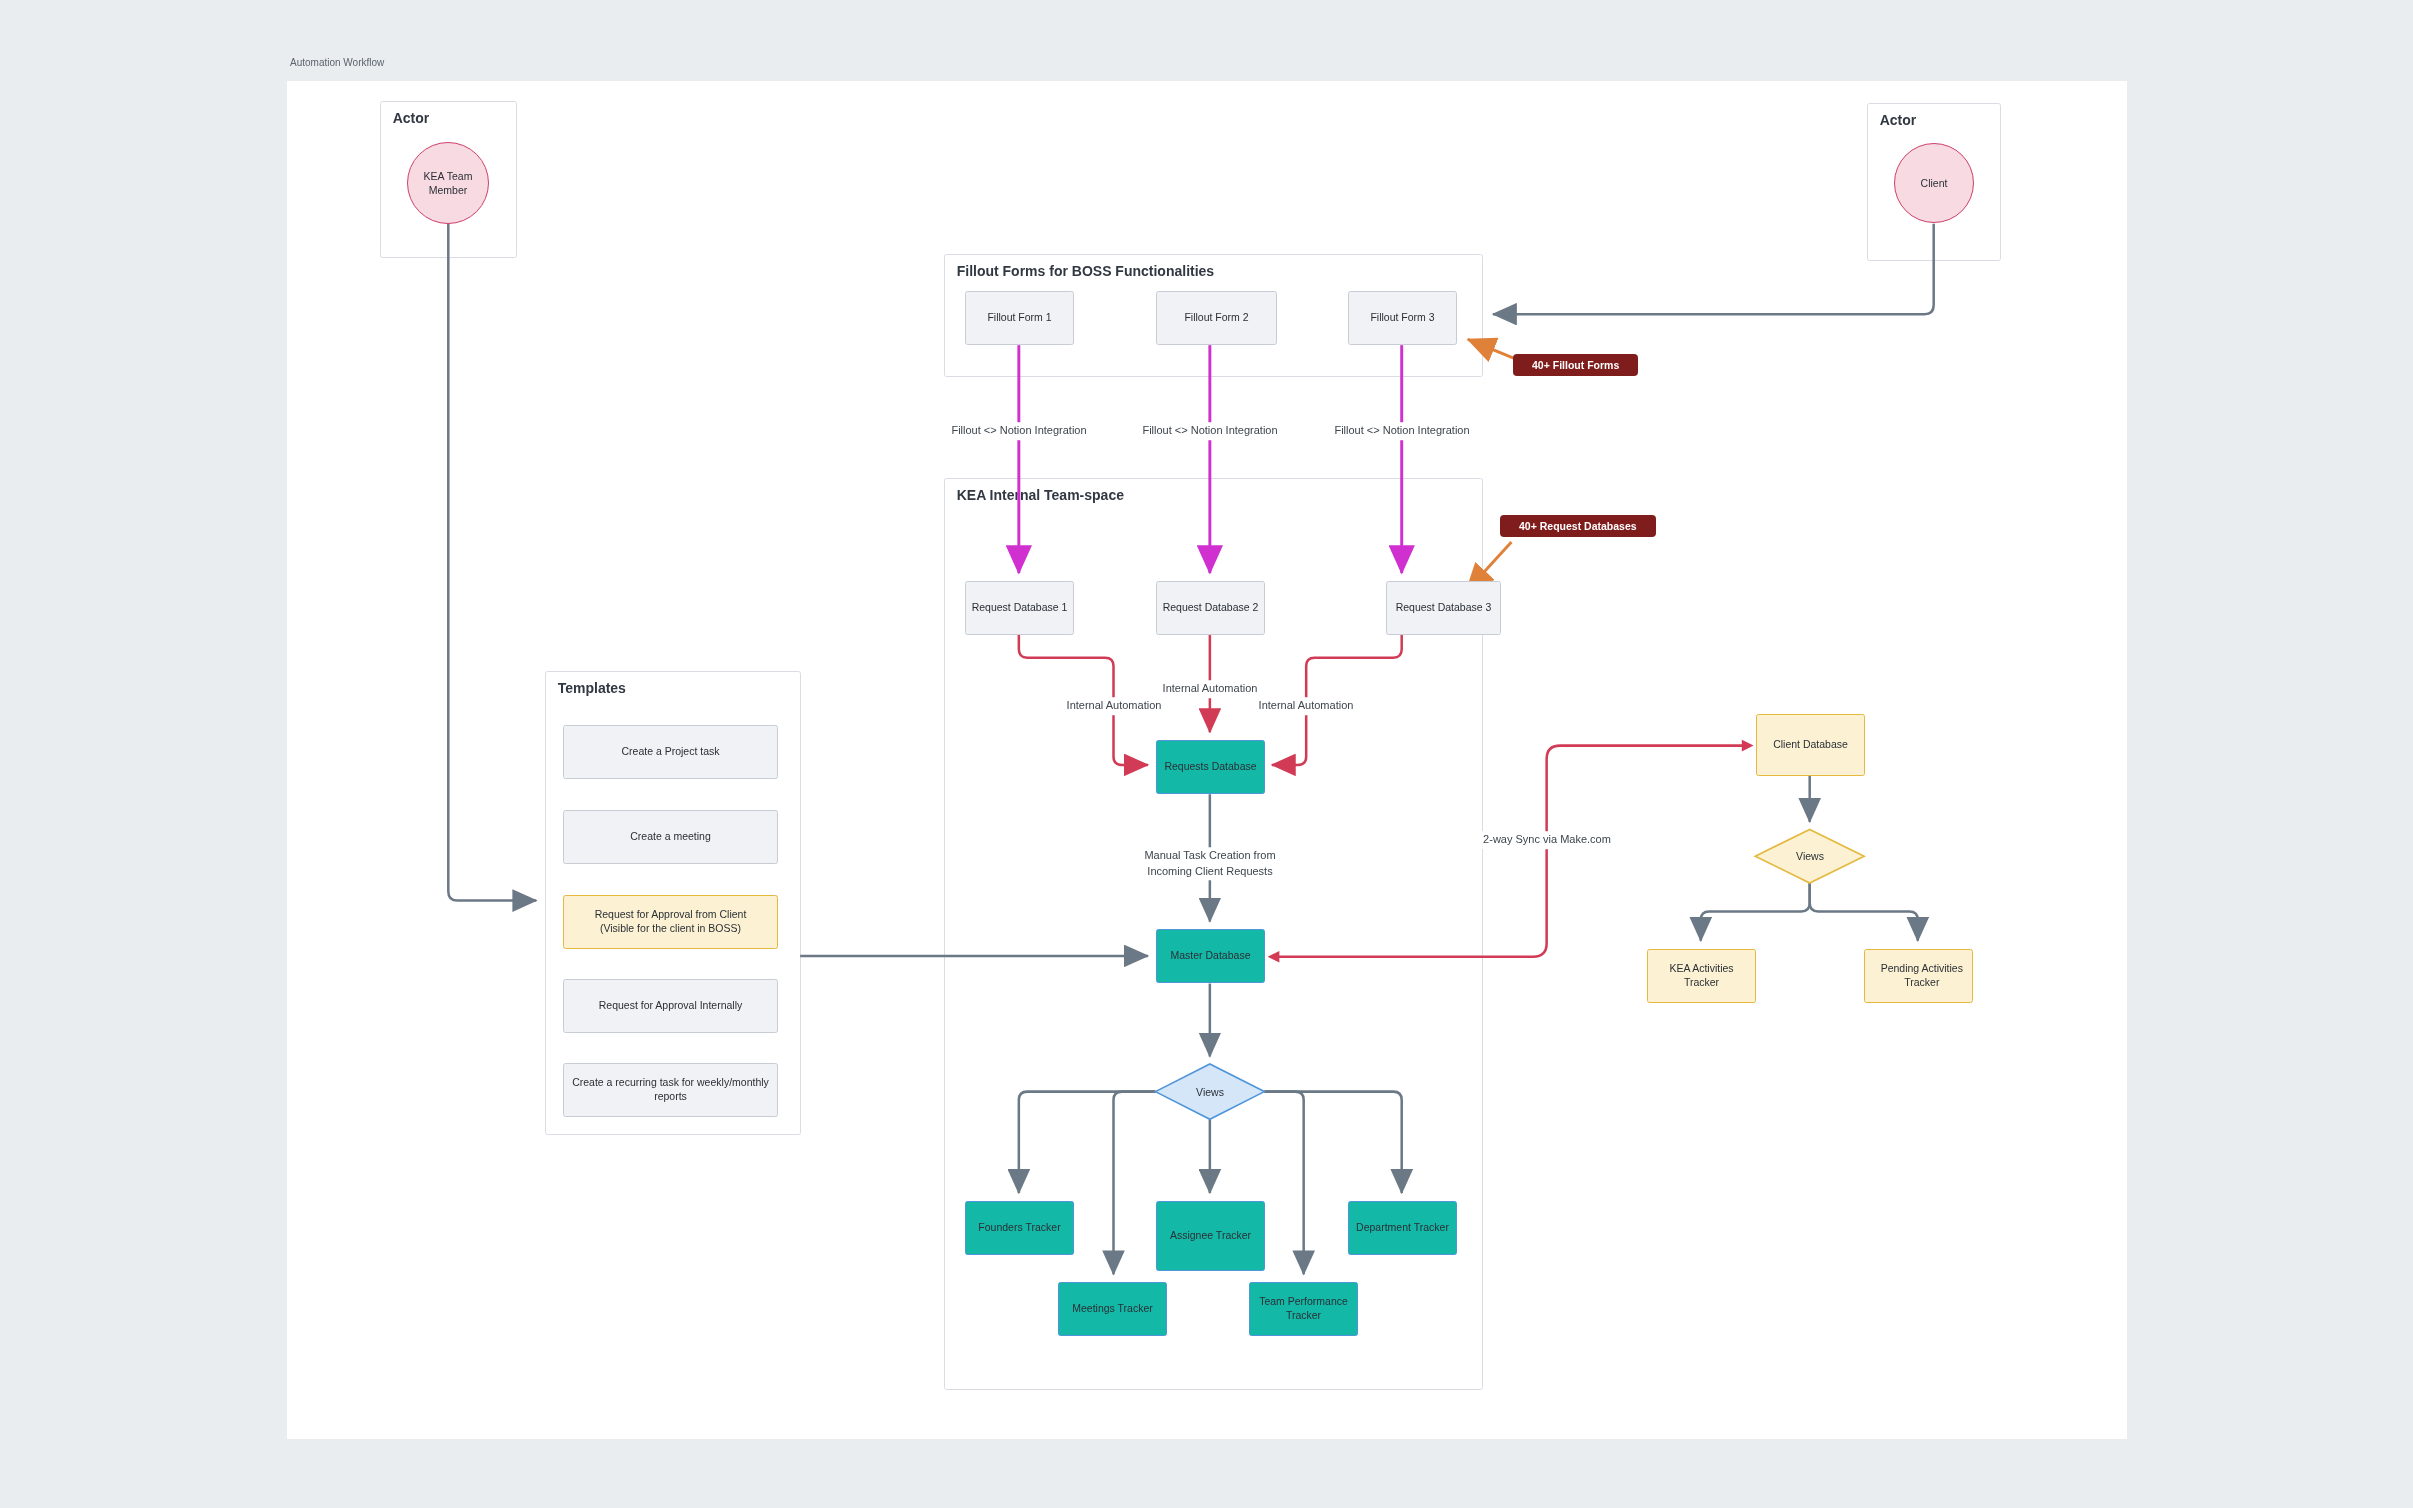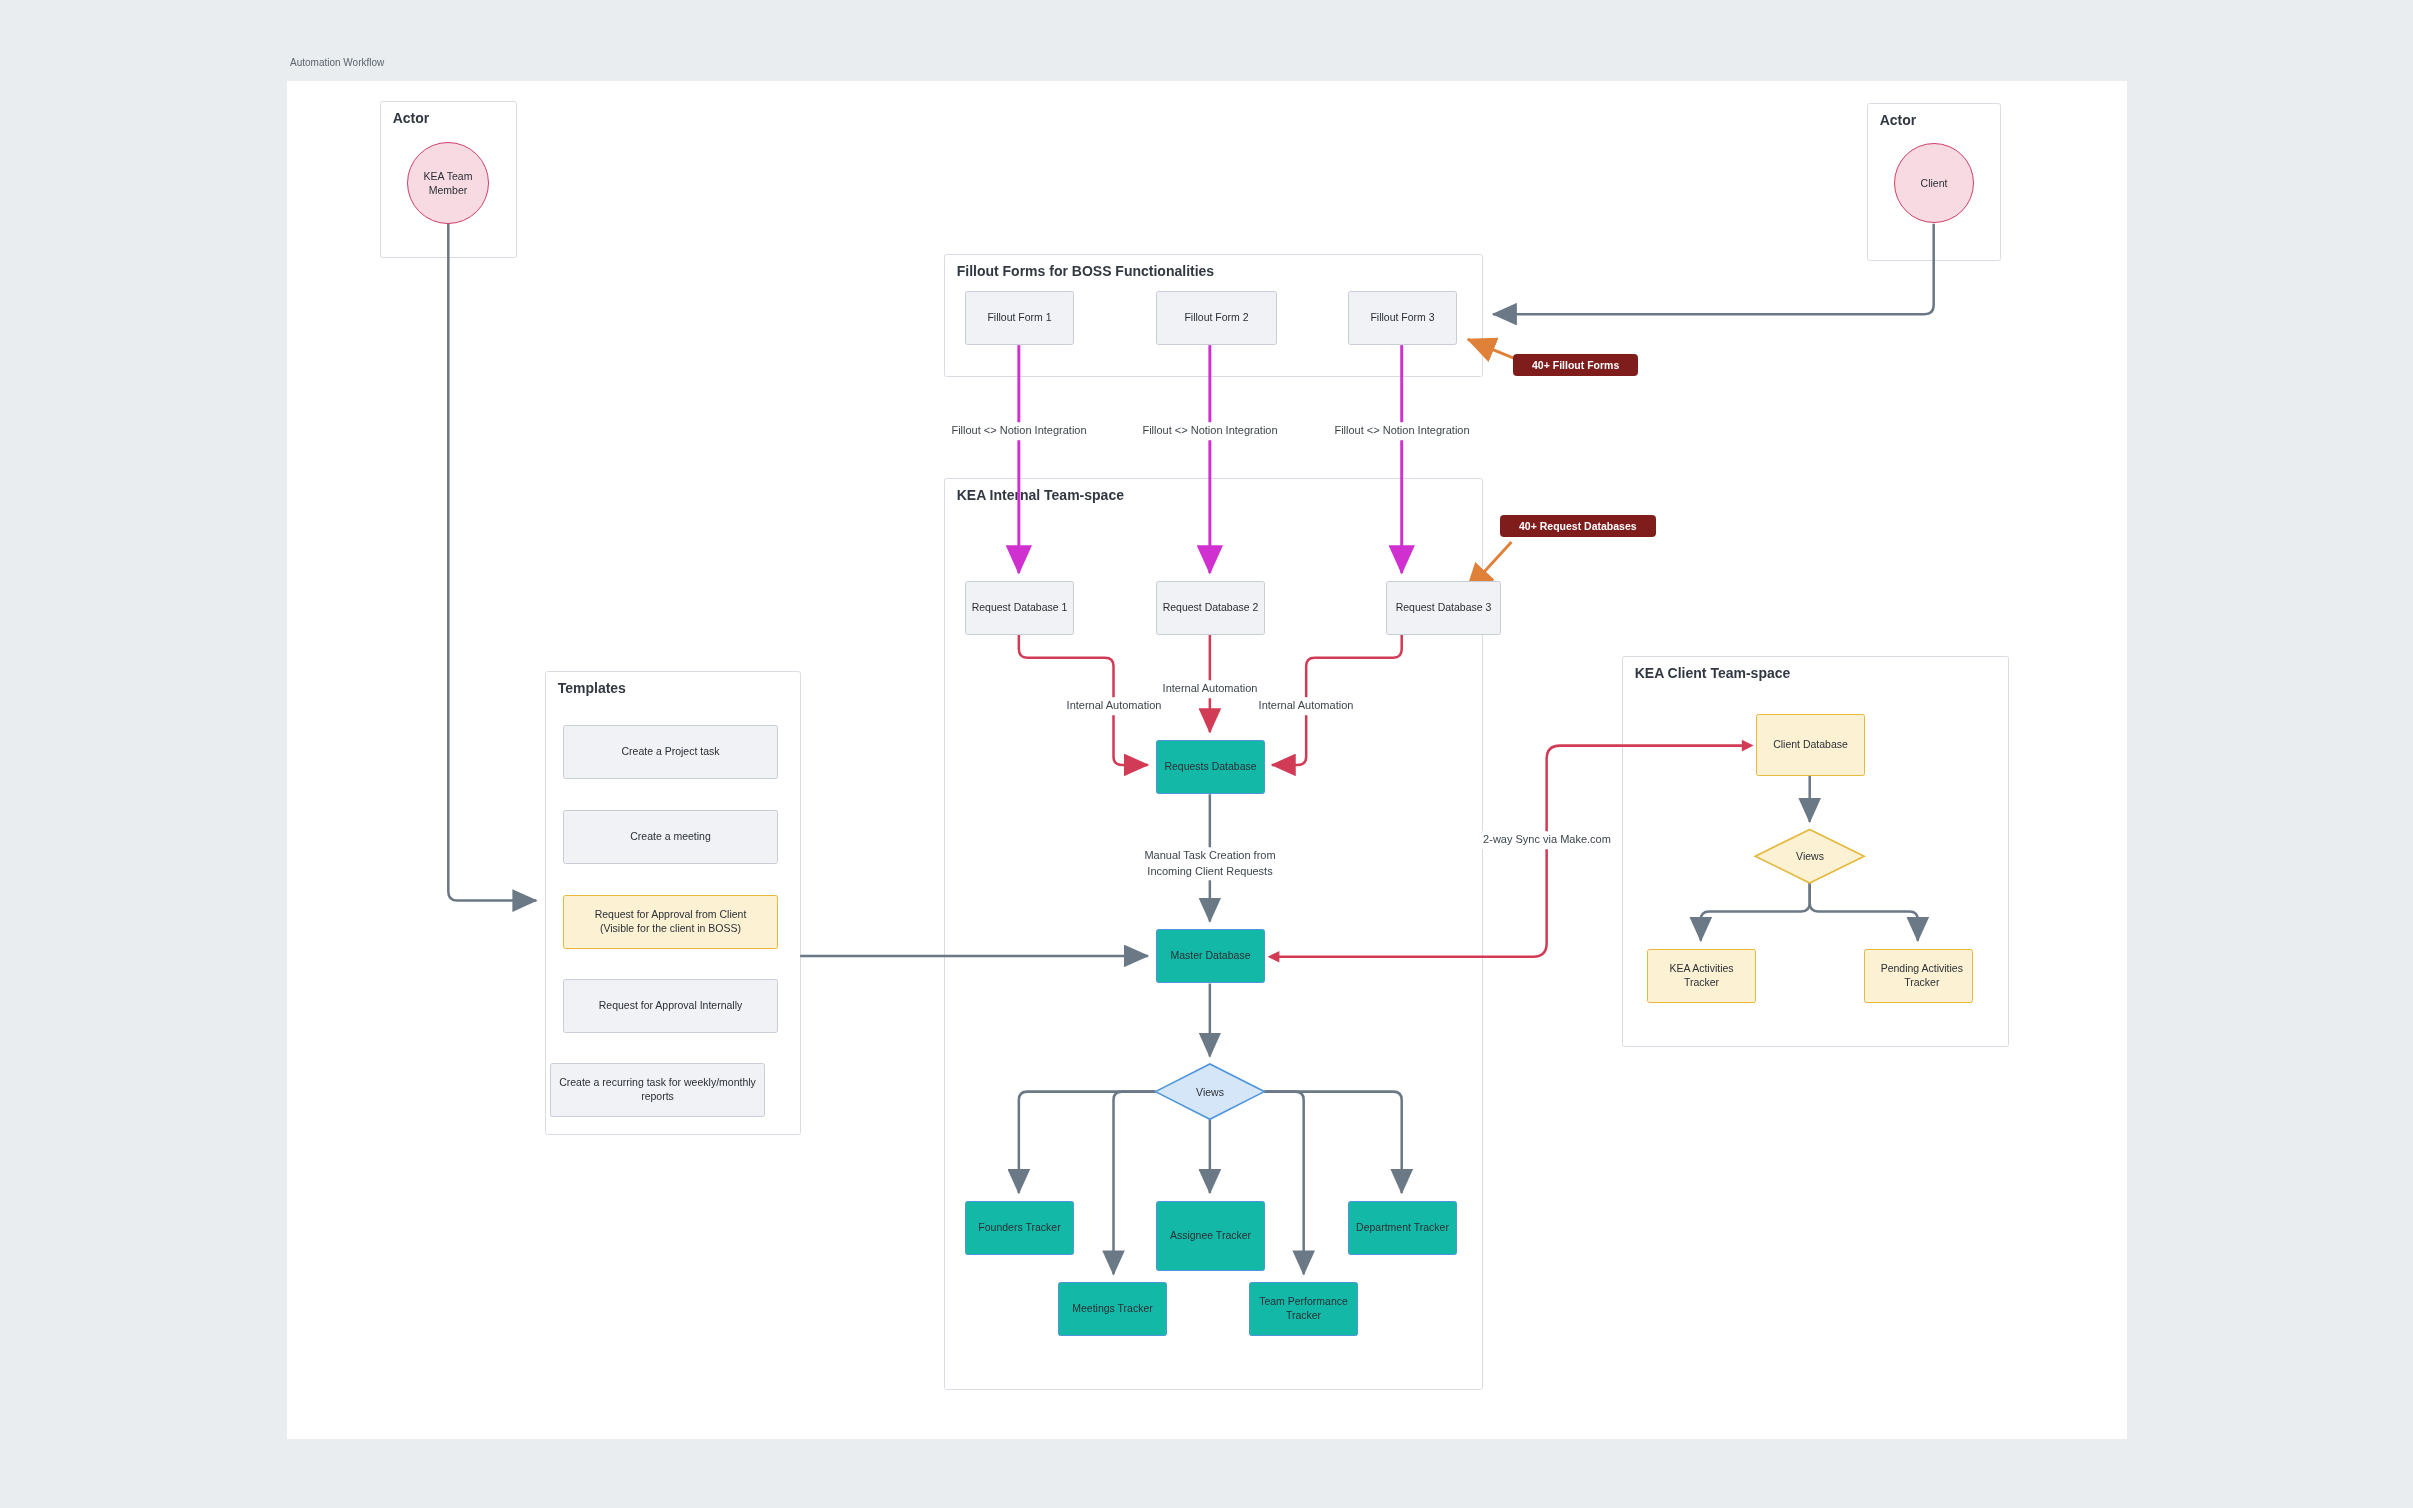--- a/index.html
+++ b/index.html
@@ -34,23 +34,20 @@
     <div class="section-title">Actor</div>
   </div>
   <div class="section" style="left:944px;top:254px;width:539px;height:123px;">
     <div class="section-title">Fillout Forms for BOSS Functionalities</div>
   </div>
   <div class="section" style="left:944px;top:478px;width:539px;height:912px;">
     <div class="section-title">KEA Internal Team-space</div>
   </div>
   <div class="section" style="left:545px;top:671px;width:256px;height:464px;">
     <div class="section-title">Templates</div>
-  </div>
-  <div class="section" style="left:1622px;top:656px;width:387px;height:391px;">
-    <div class="section-title">KEA Client Team-space</div>
   </div>
 
   <svg class="edges" width="2413" height="1508" viewBox="0 0 2880 1800">
     <defs>
       <marker id="m-gray" viewBox="0 0 10 9" refX="9.5" refY="4.5" markerWidth="10" markerHeight="9" orient="auto">
           <path d="M0,0 L10,4.5 L0,9 Z" fill="#6b7885"></path>
         </marker>
       <marker id="m-mag" viewBox="0 0 10 9" refX="9.5" refY="4.5" markerWidth="10" markerHeight="9" orient="auto">
           <path d="M0,0 L10,4.5 L0,9 Z" fill="#cf30cf"></path>
         </marker>
@@ -126,21 +123,21 @@
   <div class="node blue" style="left:1156px;top:1201px;width:109px;height:70px;">Assignee Tracker</div>
   <div class="node blue" style="left:1348px;top:1201px;width:109px;height:54px;">Department Tracker</div>
   <div class="node blue" style="left:1058px;top:1282px;width:109px;height:54px;">Meetings Tracker</div>
   <div class="node blue" style="left:1249px;top:1282px;width:109px;height:54px;">Team Performance Tracker</div>
 
   <div class="node gray" style="left:563px;top:725px;width:215px;height:54px;">Create a Project task</div>
   <div class="node gray" style="left:563px;top:810px;width:215px;height:54px;">Create a meeting</div>
   <div class="node yellow" style="left:563px;top:895px;width:215px;height:54px;">Request for Approval from Client
 (Visible for the client in BOSS)</div>
   <div class="node gray" style="left:563px;top:979px;width:215px;height:54px;">Request for Approval Internally</div>
-  <div class="node gray" style="left:550px;top:1063px;width:215px;height:54px;">Create a recurring task for weekly/monthly reports</div>
+  <div class="node gray" style="left:563px;top:1063px;width:215px;height:54px;">Create a recurring task for weekly/monthly reports</div>
 
   <div class="node yellow" style="left:1756px;top:714px;width:109px;height:62px;">Client Database</div>
   <div class="diamond-text" style="left:1810px;top:856px;">Views</div>
   <div class="node yellow" style="left:1647px;top:949px;width:109px;height:54px;">KEA Activities Tracker</div>
   <div class="node yellow" style="left:1864px;top:949px;width:109px;height:54px;padding-left:10px;">Pending Activities Tracker</div>
 
   <div class="badge" style="left:1513px;top:354px;">40+ Fillout Forms</div>
   <div class="badge" style="left:1500px;top:515px;">40+ Request Databases</div>
 
 </div>

